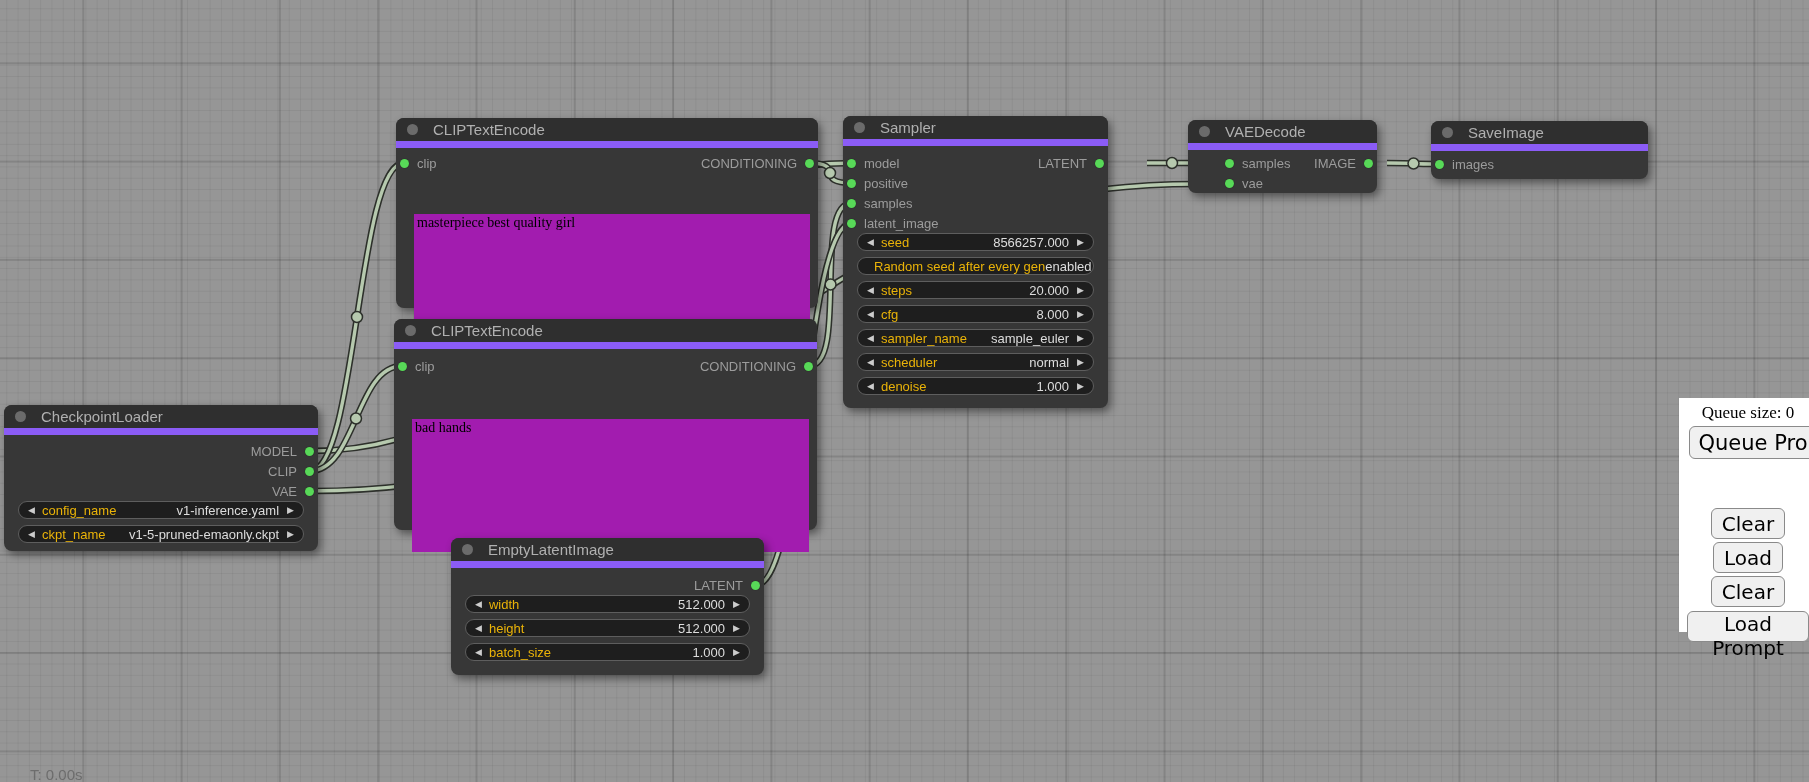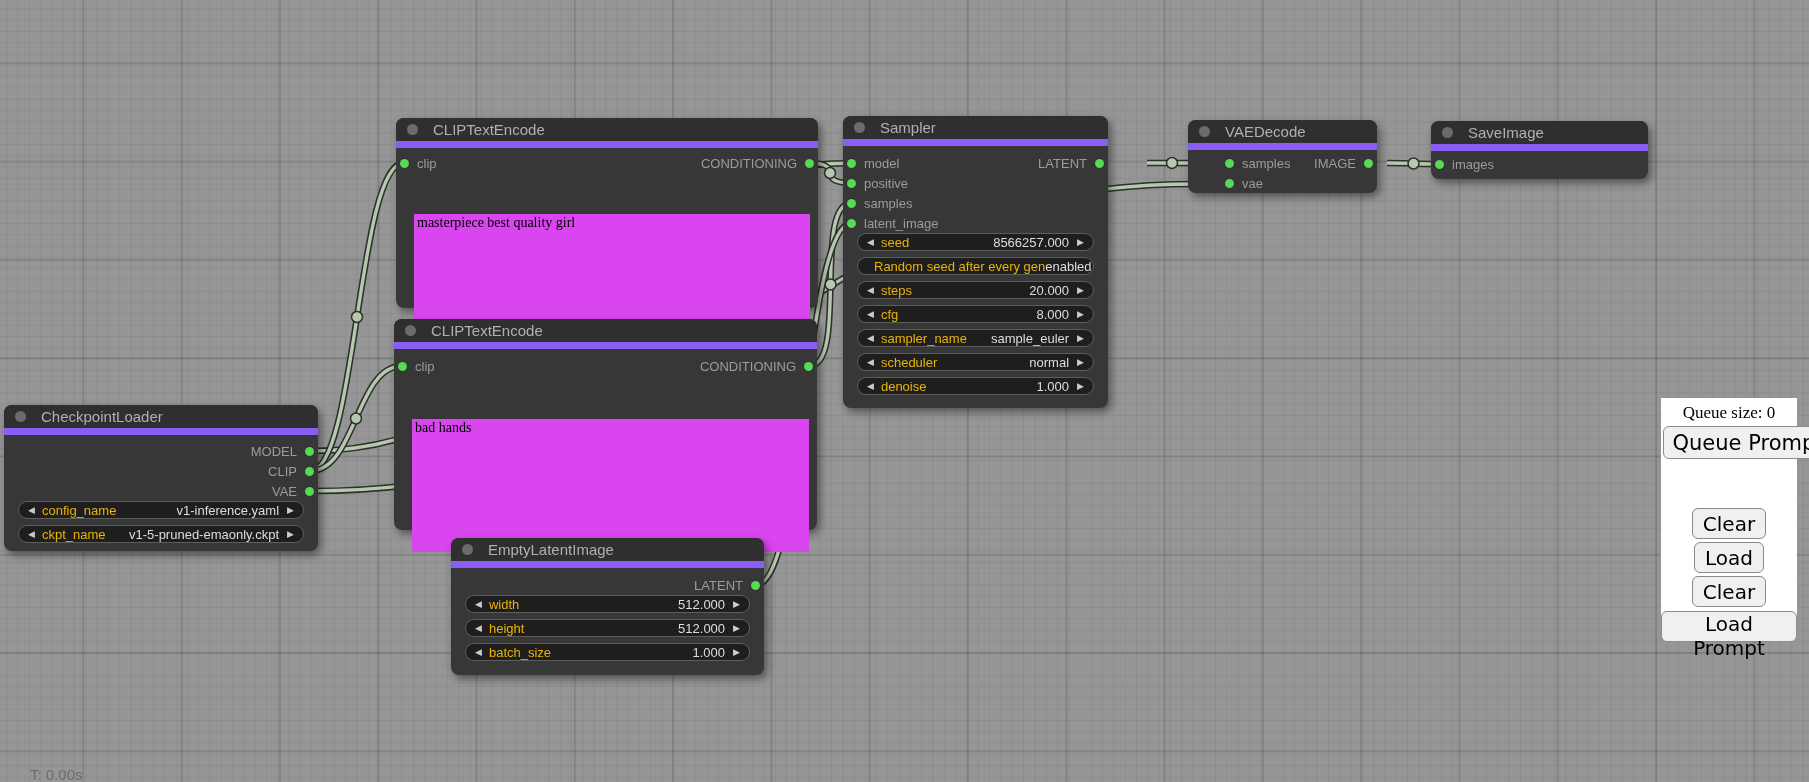--- a/index.html
+++ b/index.html
@@ -36,42 +36,42 @@
           border-radius:10px;display:flex;align-items:center;box-sizing:border-box;
           font-size:13px;white-space:nowrap;overflow:hidden;}
   .widget:first-of-type{margin-top:2px;}
   .arrow{color:#cccccc;font-size:9px;line-height:1;flex:0 0 auto;}
   .arrow.l{margin-left:9px;}
   .arrow.r{margin-right:9px;}
   .wname{color:#eab308;margin-left:7px;}
   .wvalue{color:#dddddd;margin-left:auto;margin-right:8px;}
   .widget.toggle .wname{margin-left:16px;}
   .toggle-dot{width:11px;height:11px;border-radius:50%;background:#8aa2bf;margin-right:5px;flex:0 0 auto;}
-  .ntext{position:absolute;left:18px;right:8px;background:#d946ef;border:none;resize:none;
+  .ntext{position:absolute;left:18px;right:8px;background:#a21caf;border:none;resize:none;
          font-family:"Liberation Serif",serif;font-size:14px;color:#000;padding:1px 3px;
          box-sizing:border-box;outline:none;}
   
   #node-checkpoint{left:4px;top:405px;width:314px;height:146px;}
   #node-checkpoint .nbody{padding-top:6px;}
   #node-clip-pos{left:396px;top:118px;width:422px;height:190px;}
   #node-clip-pos .nbody{padding-top:5px;}
   #node-clip-pos .ntext{top:66px;height:120px;}
   #node-clip-neg{left:394px;top:319px;width:423px;height:211px;}
   #node-clip-neg .nbody{padding-top:7px;}
   #node-clip-neg .ntext{top:70px;height:133px;}
   #node-latent{left:451px;top:538px;width:313px;height:137px;}
   #node-latent .nbody{padding-top:7px;}
   #node-sampler{left:843px;top:116px;width:265px;height:292px;}
   #node-sampler .nbody{padding-top:7px;}
   #node-vae{left:1188px;top:120px;width:189px;height:73px;}
   #node-vae .nbody{padding-top:3px;padding-left:33px;}
   #node-save{left:1431px;top:121px;width:217px;height:58px;}
   #node-save .nbody{padding-top:3px;}
   
-  .side-panel{position:absolute;top:398px;right:12px;width:136px;height:234px;background:#ffffff;z-index:3;}
+  .side-panel{position:absolute;top:398px;right:0;width:122px;height:234px;background:#ffffff;z-index:3;padding-left:8px;}
   .queue-size{font-family:"Liberation Serif",serif;font-size:17px;color:#000;text-align:center;
               margin-top:5px;white-space:nowrap;}
   .btn{font-family:"DejaVu Sans",sans-serif;color:#000;background:#f0f0f0;border:1px solid #8a8a8a;
        border-radius:6px;display:block;}
   .qp-btn{font-size:21px;height:33px;width:170px;margin:3px 0 0 2px;text-align:center;padding:0 6px;}
   .spacer{height:46px;}
   .sm-btn{font-size:20px;height:31px;margin:3px auto 0 auto;padding:0 10px;}
   .ld-btn{font-size:20px;height:31px;margin:4px auto 0 auto;padding:0 11px;}
 </style>
 </head>

